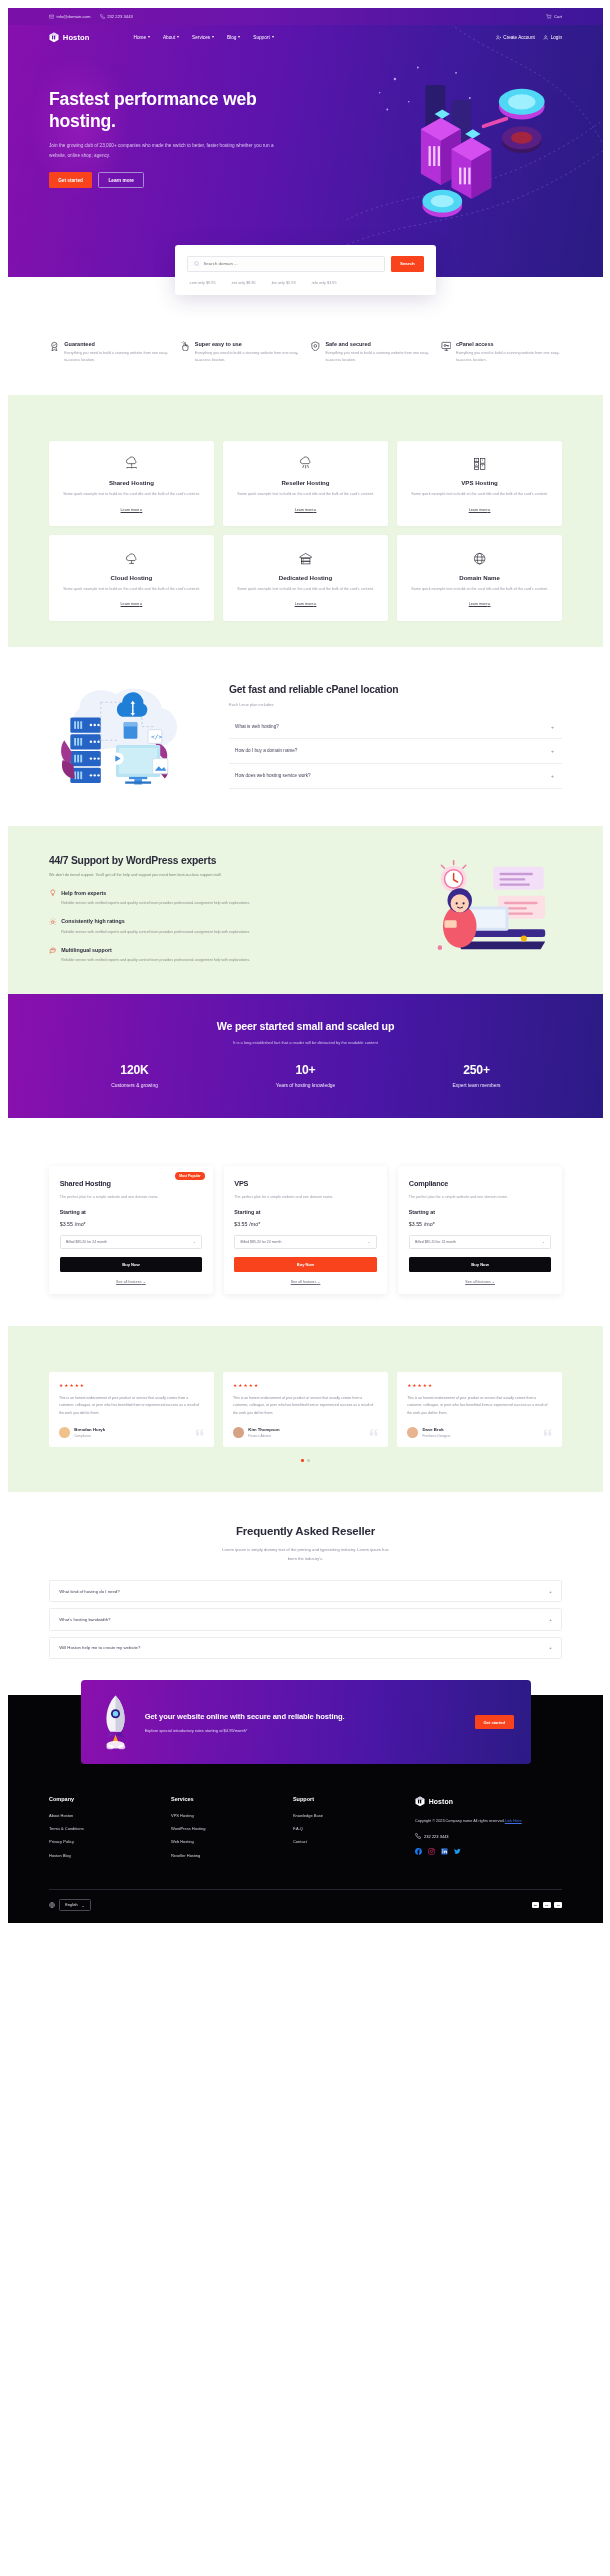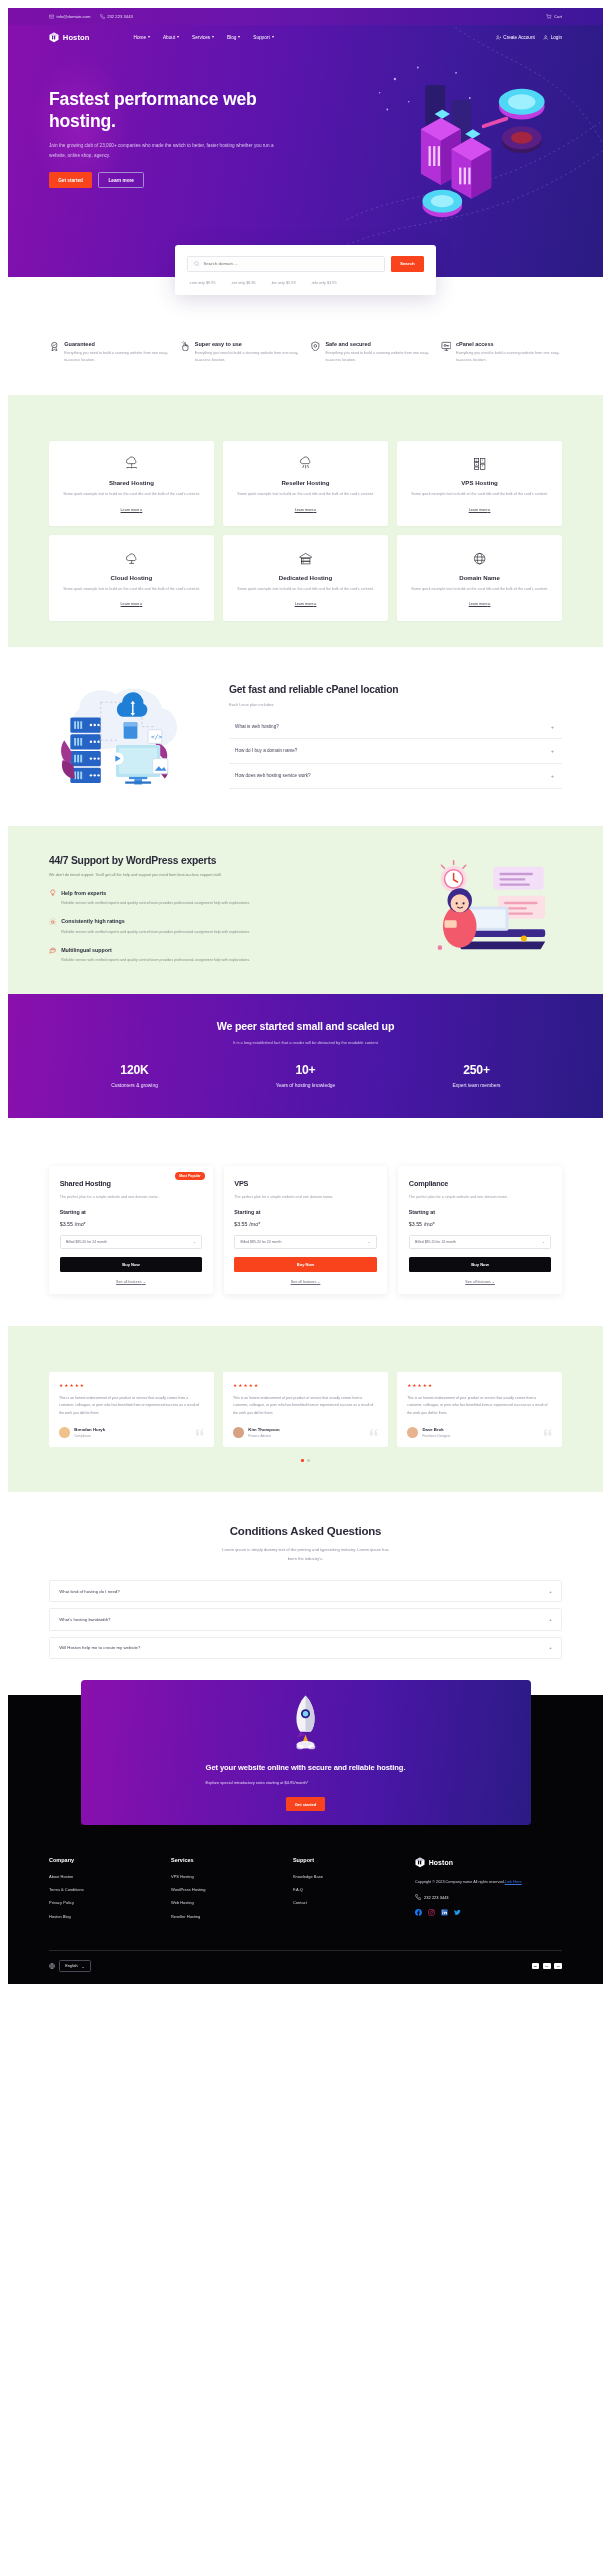--- a/index.html
+++ b/index.html
@@ -194,21 +194,21 @@
     display:flex; align-items:center; justify-content:space-between;
     border:0.8px solid #ececf1; border-radius:1.5px; margin-bottom:6.1px;
     padding:7.6px 9.2px; font-size:4.3px; color:#44445a; background:#fff;
   }
 
   
   .footwrap { background:#050508; position:relative; padding-top:20px; }
   .cta {
     width:450px; margin:0 auto; margin-top:-35px; position:relative; z-index:5;
     background:linear-gradient(95deg,#8a10ad 0%,#6c12ad 30%,#4a16a6 65%,#2b1b85 100%);
-    border-radius:3.8px; padding:13.7px 17px; display:flex; align-items:center; gap:12.2px;flex-direction:column;
+    border-radius:3.8px; padding:13.7px 17px; display:flex; align-items:center; gap:12.2px;
   }
   .cta-rocket { width:35px;height:56px; flex:0 0 auto; }
   .cta-copy { flex:1; color:#fff; }
   .cta-copy h3 { font-size:7.6px; font-weight:600; line-height:1.5; letter-spacing:-0.1px; }
   .cta-copy p { font-size:4px; color:#e2d3f4; margin-top:6.1px; }
   .cta .btn-orange { padding:4.6px 8.4px; font-size:4.1px; }
 
   .footer { padding:32px 0 0; color:#fff; }
   .f-grid { display:grid; grid-template-columns:1.05fr 1.05fr 1.05fr 1.35fr; gap:7.6px; }
   .f-col h5 { font-size:5.5px; font-weight:600; margin-bottom:10.7px; }
@@ -819,21 +819,21 @@
       <div class="dots-nav">
         <span class="pdot on"></span>
         <span class="pdot"></span>
       </div>
     </div>
   </section>
 
   <section class="faq">
     <div class="container">
       <div class="sec-head">
-        <h2>Conditions Asked Questions</h2>
+        <h2>Frequently Asked Reseller</h2>
         <p>Lorem ipsum is simply dummy text of the printing and typesetting industry. Lorem ipsum has been the industry's.</p>
       </div>
       <div class="faq-list">
         <div class="faq-item">
           <span>What kind of hosting do I need?</span>
           <span>+</span>
         </div>
         <div class="faq-item">
           <span>What's hosting bandwidth?</span>
           <span>+</span>

